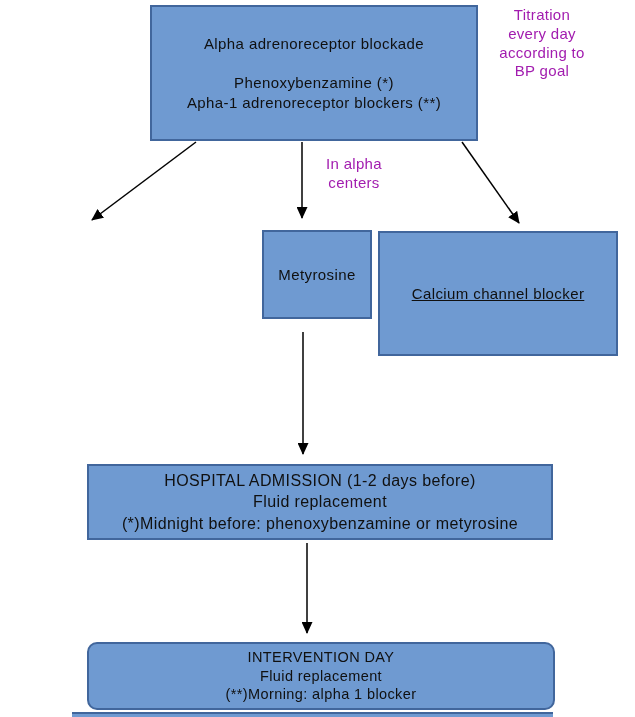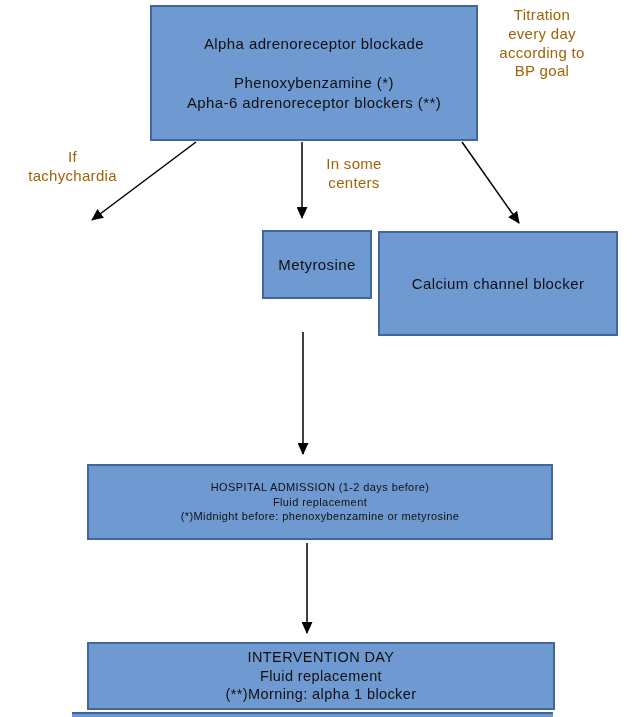--- a/index.html
+++ b/index.html
@@ -7,21 +7,21 @@
     position:relative;width:635px;height:717px;background:#ffffff;overflow:hidden;
     font-family:"Liberation Sans","DejaVu Sans",sans-serif;color:#111111;
   }
   .box{
     position:absolute;background:#6f9ad1;border:2px solid #41669c;box-sizing:border-box;
     display:flex;align-items:center;justify-content:center;text-align:center;
     white-space:pre-line;font-size:15px;line-height:1.3;letter-spacing:0.4px;color:#101010;
   }
   .flabel{
     position:absolute;text-align:center;white-space:pre-line;
-    font-size:15px;line-height:1.25;letter-spacing:0.3px;color:#a16207;
+    font-size:15px;line-height:1.25;letter-spacing:0.3px;color:#a21caf;
   }
   .partial-box{
     position:absolute;background:#6f9ad1;border-top:2px solid #41669c;box-sizing:border-box;
   }
   svg.arrows{position:absolute;left:0;top:0;width:635px;height:717px;pointer-events:none;}
 </style>
 </head>
 <body>
 
 <div id="stage">
@@ -35,39 +35,37 @@
     <line x1="196" y1="142" x2="92" y2="220" stroke="#000" stroke-width="1.5" marker-end="url(#ah)"></line>
     <line x1="302" y1="142" x2="302" y2="218" stroke="#000" stroke-width="1.5" marker-end="url(#ah)"></line>
     <line x1="462" y1="142" x2="519" y2="223" stroke="#000" stroke-width="1.5" marker-end="url(#ah)"></line>
     <line x1="303" y1="332" x2="303" y2="454" stroke="#000" stroke-width="1.5" marker-end="url(#ah)"></line>
     <line x1="307" y1="543" x2="307" y2="633" stroke="#000" stroke-width="1.5" marker-end="url(#ah)"></line>
   </svg>
 
   <div class="box" style="left:150px;top:5px;width:328px;height:136px;">Alpha adrenoreceptor blockade
 
 Phenoxybenzamine (*)
-Apha-6 adrenoreceptor blockers (**)</div>
+Apha-1 adrenoreceptor blockers (**)</div>
 
   <div class="flabel" style="left:481px;top:6px;width:122px;">Titration
 every day
 according to
 BP goal</div>
 
-  <div class="flabel" style="left:10px;top:148px;width:125px;">If
-tachychardia</div>
-  <div class="flabel" style="left:313px;top:155px;width:82px;">In some
+  <div class="flabel" style="left:313px;top:155px;width:82px;">In alpha
 centers</div>
 
-  <div class="box" style="left:262px;top:230px;width:110px;height:69px;">Metyrosine</div>
-  <div class="box" style="left:378px;top:231px;width:240px;height:105px;">Calcium channel blocker</div>
+  <div class="box" style="left:262px;top:230px;width:110px;height:89px;">Metyrosine</div>
+  <div class="box" style="left:378px;top:231px;width:240px;height:125px;text-decoration:underline;">Calcium channel blocker</div>
 
 
-  <div class="box" style="left:87px;top:464px;width:466px;height:76px;font-size:11px;line-height:1.35;">HOSPITAL ADMISSION (1-2 days before)
+  <div class="box" style="left:87px;top:464px;width:466px;height:76px;font-size:16px;line-height:1.35;">HOSPITAL ADMISSION (1-2 days before)
 Fluid replacement
 (*)Midnight before: phenoxybenzamine or metyrosine</div>
 
-  <div class="box" style="left:87px;top:642px;width:468px;height:68px;font-size:14.5px;line-height:1.3;">INTERVENTION DAY
+  <div class="box" style="left:87px;top:642px;width:468px;height:68px;font-size:14.5px;line-height:1.3;border-radius:10px;">INTERVENTION DAY
 Fluid replacement
 (**)Morning: alpha 1 blocker</div>
 
   <div class="partial-box" style="left:72px;top:712px;width:481px;height:5px;"></div>
 
 </div>
 
 </body></html>

